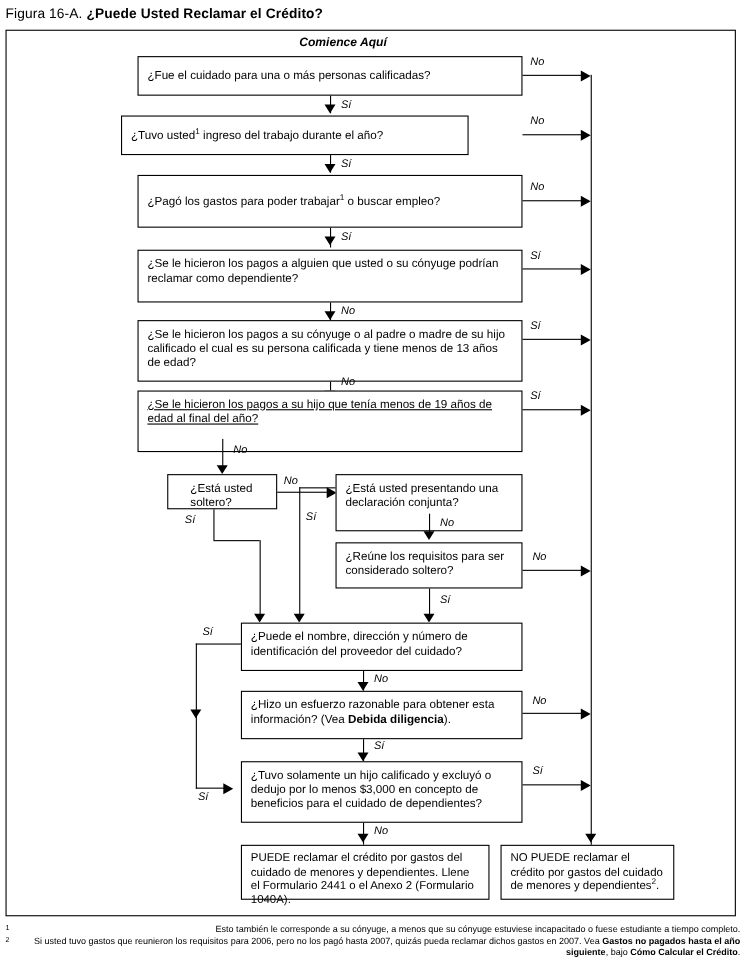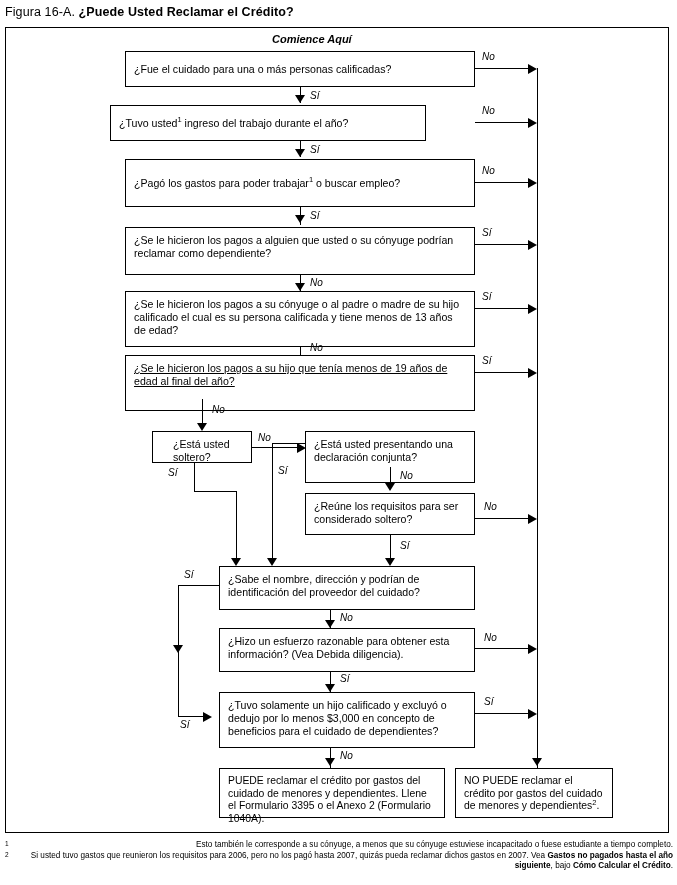--- a/index.html
+++ b/index.html
@@ -59,21 +59,21 @@
     box-sizing: border-box;
     background: #ffffff;
     font-size: 10.6px;
     line-height: 13.2px;
     padding: 6px 8px 4px 8px;
     display: flex;
     align-items: center;
   }
   .node.top-align { align-items: flex-start; }
   .node span.txt { display: block; }
-  .node b { font-weight: normal; }
+  .node b { font-weight: bold; }
   sup { font-size: 7.5px; vertical-align: super; line-height: 0; }
 
   
   .ln {
     position: absolute;
     background: #000;
   }
   .ln.h { height: 1px; }
   .ln.v { width: 1px; }
 
@@ -228,21 +228,21 @@
   </div>
   <div class="ln h" style="left:475px; top:518px; width:56px;"></div>
   <div class="arrow-right" style="left:528px; top:514px;"></div>
   <div class="elabel" style="left:484px; top:501px;">No</div>
 
   <div class="ln v" style="left:390px; top:535px; height:29px;"></div>
   <div class="arrow-down" style="left:385px; top:558px;"></div>
   <div class="elabel" style="left:400px; top:540px;">Sí</div>
 
   <div class="node top-align" style="left:219px; top:566px; width:256px; height:44px;">
-    <span class="txt">¿Sabe el nombre, dirección y podrían de identificación del proveedor del cuidado?</span>
+    <span class="txt">¿Puede el nombre, dirección y número de identificación del proveedor del cuidado?</span>
   </div>
 
   <div class="ln h" style="left:178px; top:585px; width:41px;"></div>
   <div class="ln v" style="left:178px; top:585px; height:132px;"></div>
   <div class="elabel" style="left:184px; top:569px;">Sí</div>
   <div class="arrow-down" style="left:173px; top:645px;"></div>
   <div class="ln h" style="left:178px; top:716px; width:28px;"></div>
   <div class="arrow-right" style="left:203px; top:712px;"></div>
   <div class="elabel" style="left:180px; top:719px;">Sí</div>
 
@@ -264,21 +264,21 @@
     <span class="txt">¿Tuvo solamente un hijo calificado y excluyó o dedujo por lo menos $3,000 en concepto de beneficios para el cuidado de dependientes?</span>
   </div>
   <div class="ln h" style="left:475px; top:713px; width:56px;"></div>
   <div class="arrow-right" style="left:528px; top:709px;"></div>
   <div class="elabel" style="left:484px; top:696px;">Sí</div>
   <div class="ln v" style="left:330px; top:748px; height:20px;"></div>
   <div class="arrow-down" style="left:325px; top:758px;"></div>
   <div class="elabel" style="left:340px; top:750px;">No</div>
 
   <div class="node top-align" style="left:219px; top:768px; width:226px; height:50px; font-size:10.4px; line-height:12.6px;">
-    <span class="txt">PUEDE reclamar el crédito por gastos del cuidado de menores y dependientes. Llene el Formulario 3395 o el Anexo 2 (Formulario 1040A).</span>
+    <span class="txt">PUEDE reclamar el crédito por gastos del cuidado de menores y dependientes. Llene el Formulario 2441 o el Anexo 2 (Formulario 1040A).</span>
   </div>
 
   <div class="node top-align" style="left:455px; top:768px; width:158px; height:50px; font-size:10.4px; line-height:12.6px;">
     <span class="txt"><span>NO PUEDE reclamar el crédito por gastos del cuidado de menores y dependientes</span><sup>2</sup><span>.</span></span>
   </div>
 
   <div class="footnotes">
     <div class="fn">
       <span class="mark">1</span><span>Esto también le corresponde a su cónyuge, a menos que su cónyuge estuviese incapacitado o fuese estudiante a tiempo completo.</span>
     </div>

